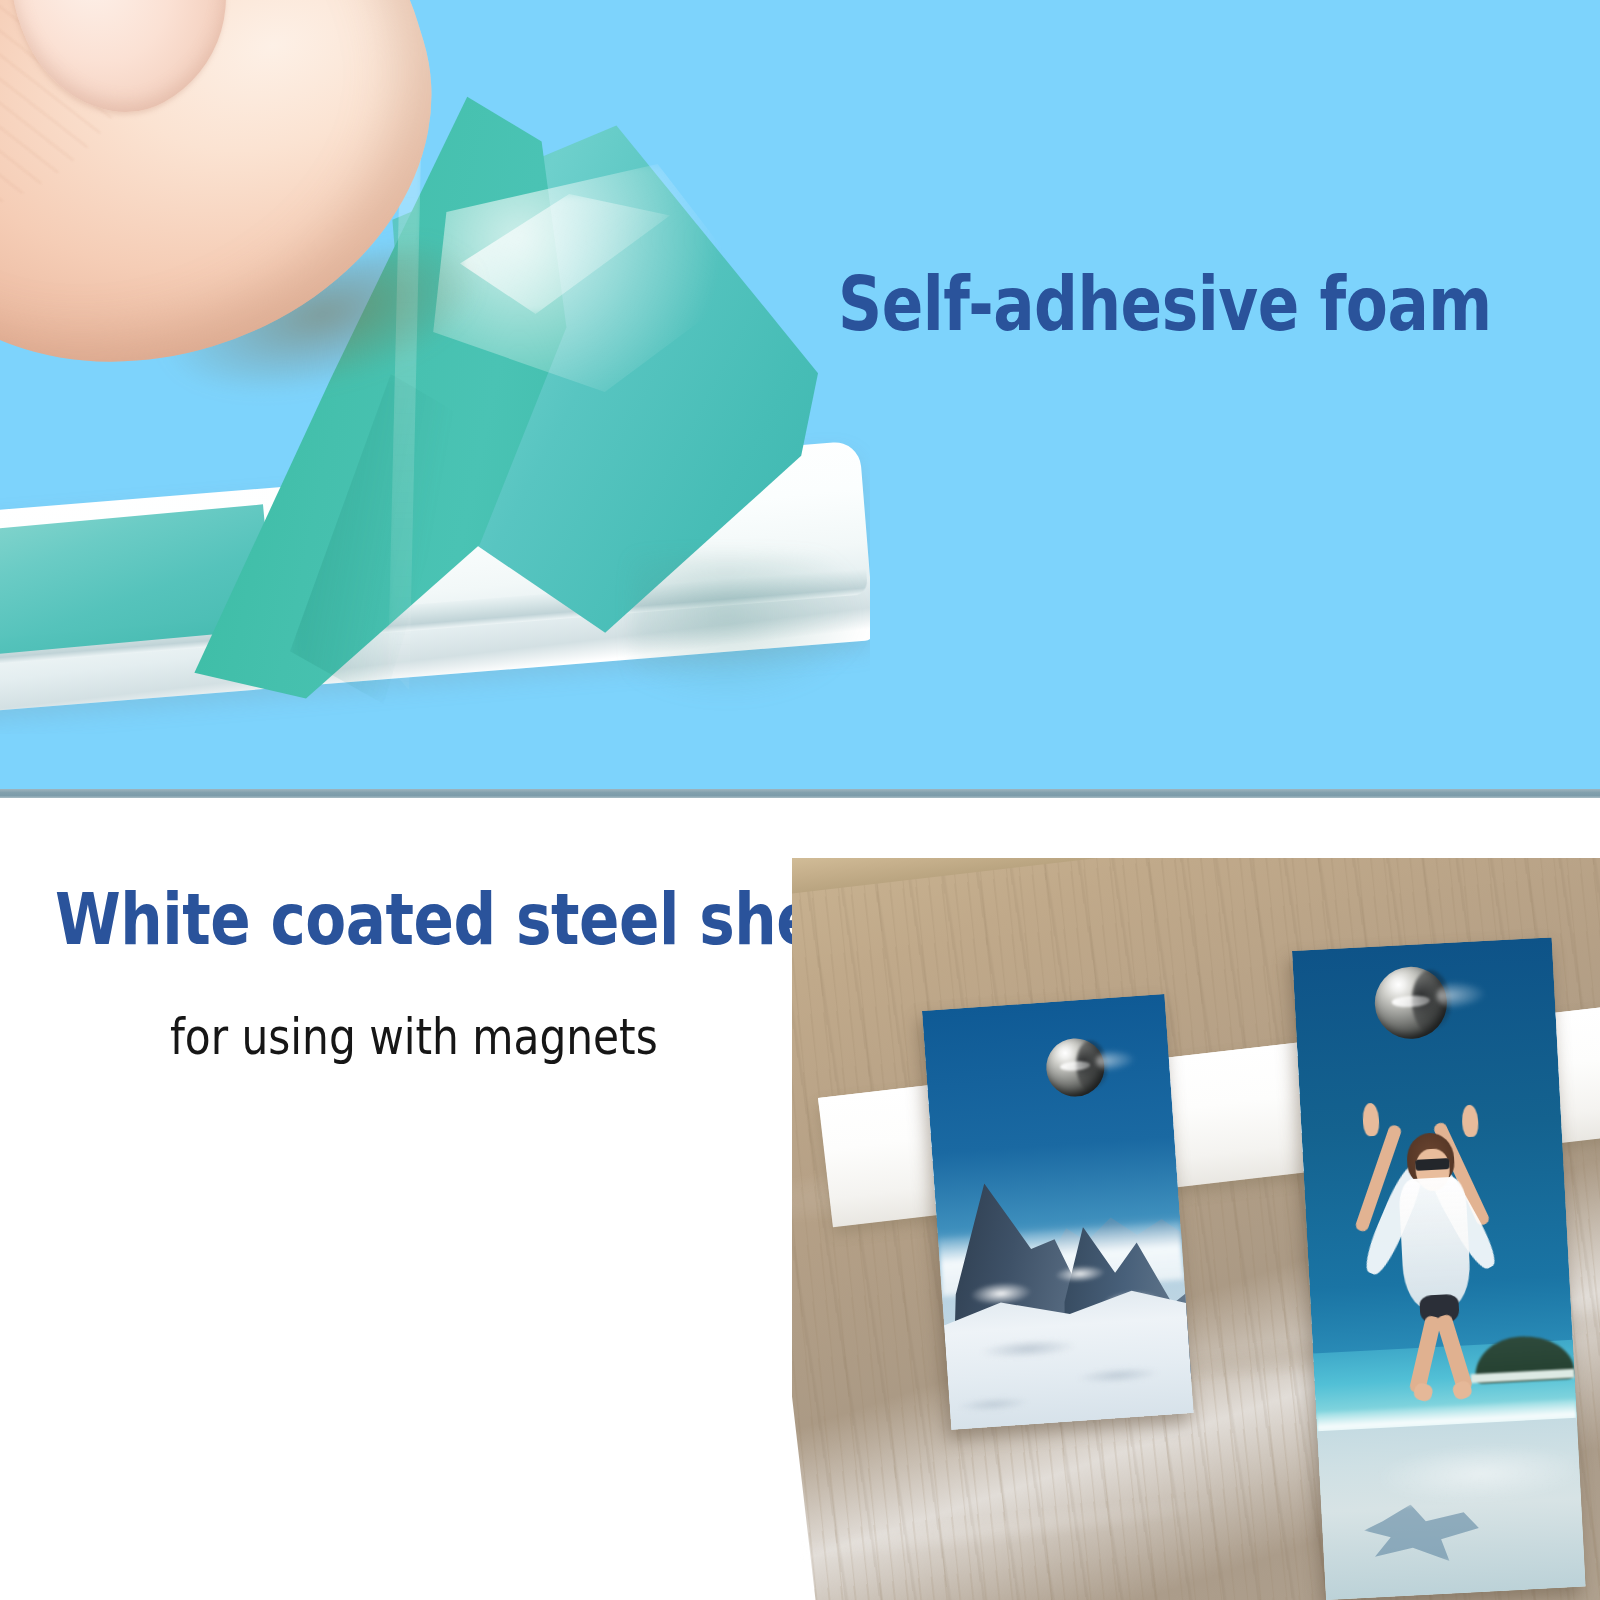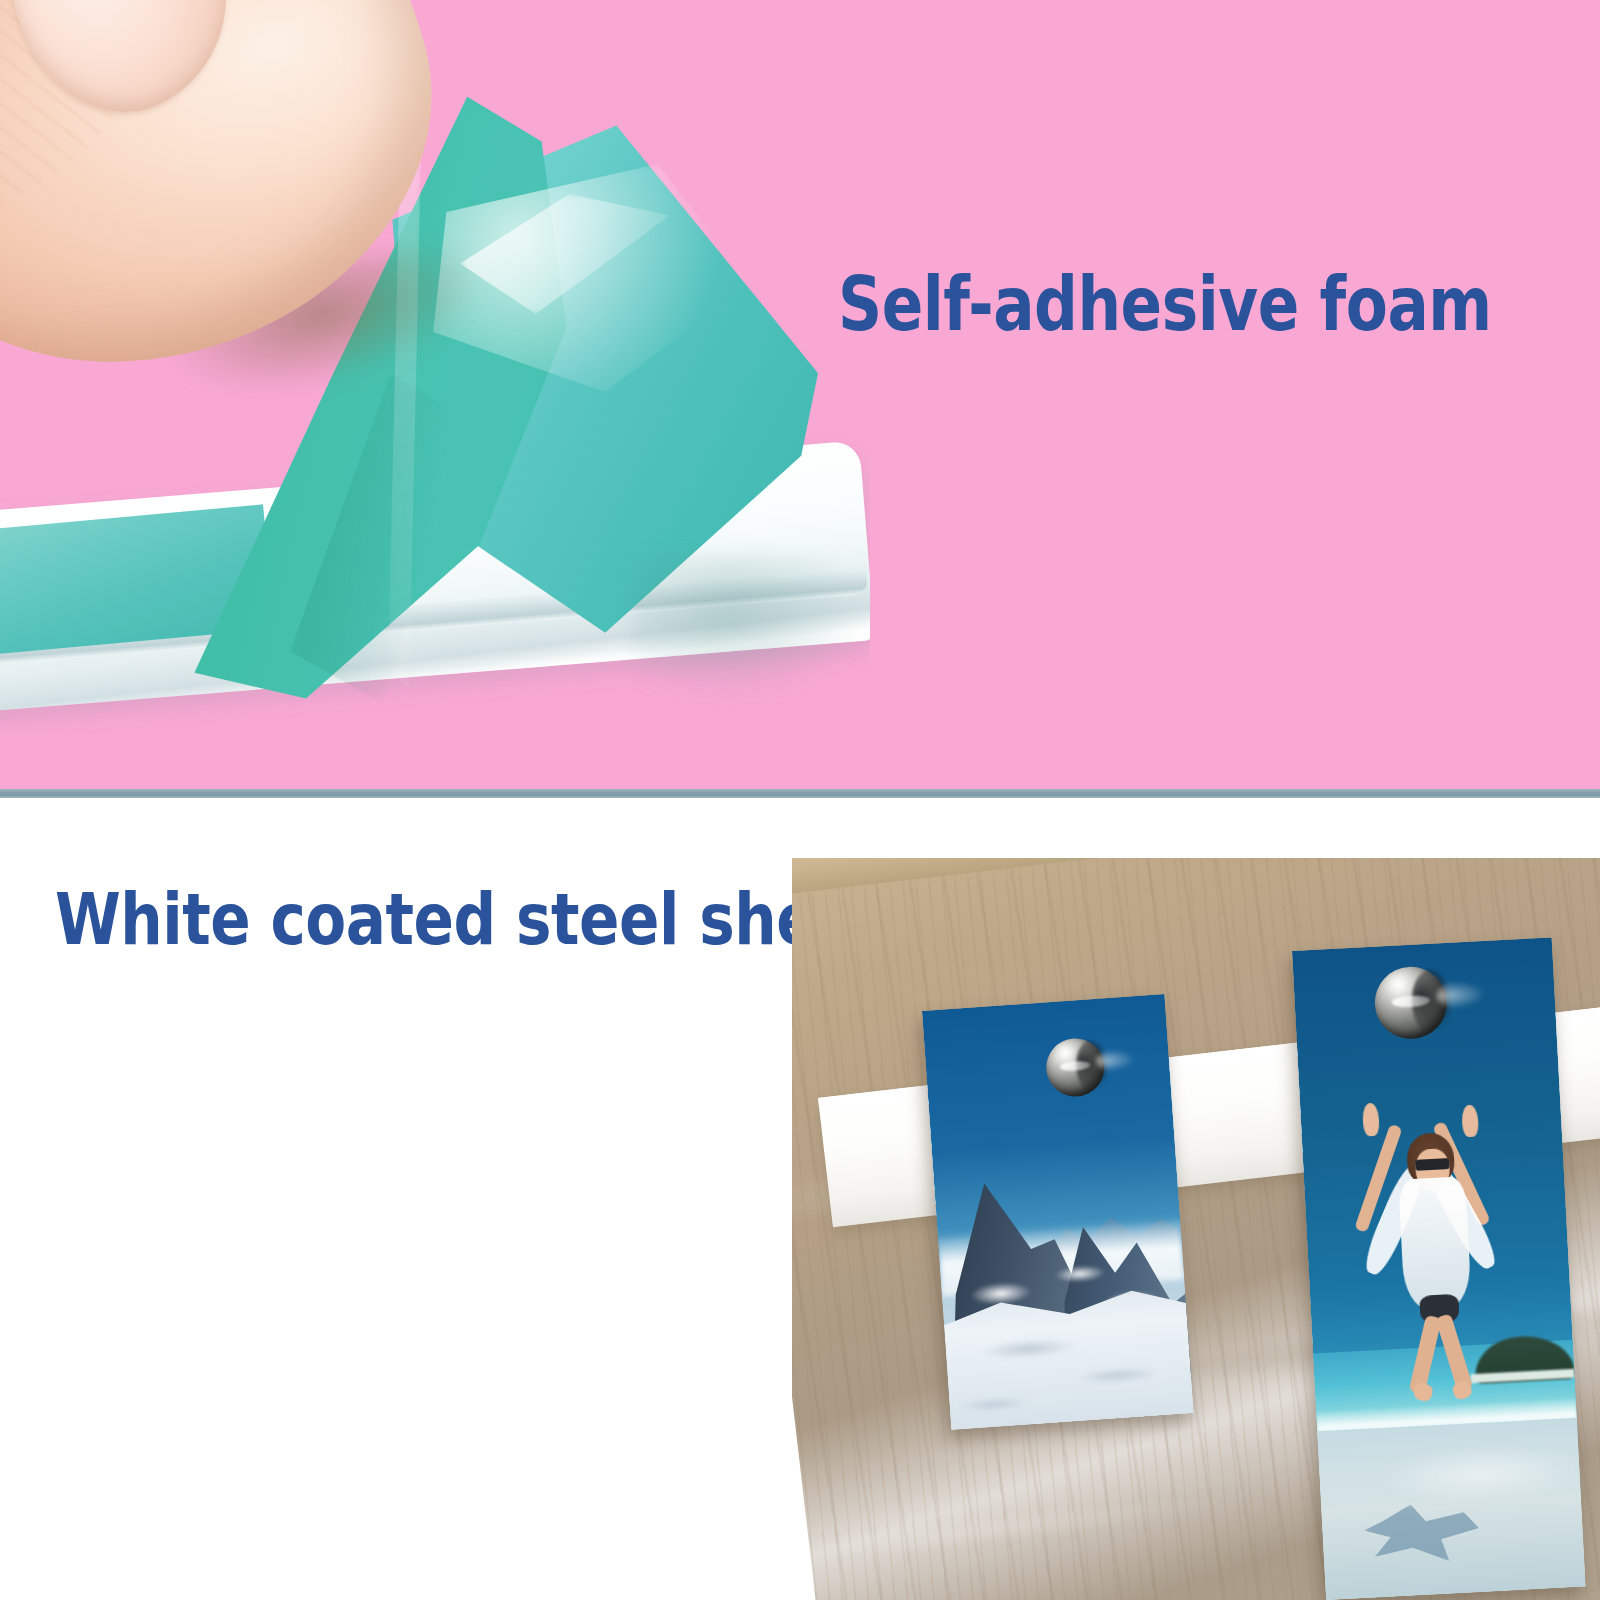--- a/index.html
+++ b/index.html
@@ -1,21 +1,21 @@
 <!DOCTYPE html>
 <html><head>
 <meta charset="utf-8">
 <style>
   html,body{margin:0;padding:0;background:#ffffff;}
   body{width:1600px;height:1600px;overflow:hidden;font-family:"DejaVu Sans Condensed","Liberation Sans",sans-serif;}
 
   #stage{position:relative;width:1600px;height:1600px;background:#ffffff;overflow:hidden;}
 
   
-  .panel-top{position:absolute;left:0;top:0;width:1600px;height:790px;background:#f9a8d4;overflow:hidden;}
+  .panel-top{position:absolute;left:0;top:0;width:1600px;height:790px;background:#7dd3fc;overflow:hidden;}
 
   .foam-photo{position:absolute;left:-10px;top:-6px;width:880px;height:740px;overflow:hidden;}
 
   
   .foam-base{
     position:absolute;left:-40px;top:520px;width:920px;height:200px;
     background:linear-gradient(178deg,#ffffff 0%,#fbfefe 34%,#f2f8f8 58%,#e4eef0 74%,#d3e0e3 86%,#ffffff 95%);
     transform:rotate(-4.6deg);transform-origin:left center;
     border-radius:0 26px 10px 0;
     box-shadow:0 10px 22px rgba(120,140,150,.20);
@@ -316,20 +316,23 @@
     </div>
   </div>
 
   <div class="divider"></div>
 
   <div class="panel-bot">
 
     <div class="bot-text">
       <div class="h-title">White coated steel sheet</div>
     </div>
+    <div class="bot-sub">
+      <div class="h-sub">for using with magnets</div>
+    </div>
 
     <div class="board-photo">
 
       <div class="wood"></div>
       <div class="wood-grain2"></div>
       <div class="wood-topedge"></div>
 
       <div class="steel-strip"></div>
       <div class="steel-strip-hi"></div>
 

